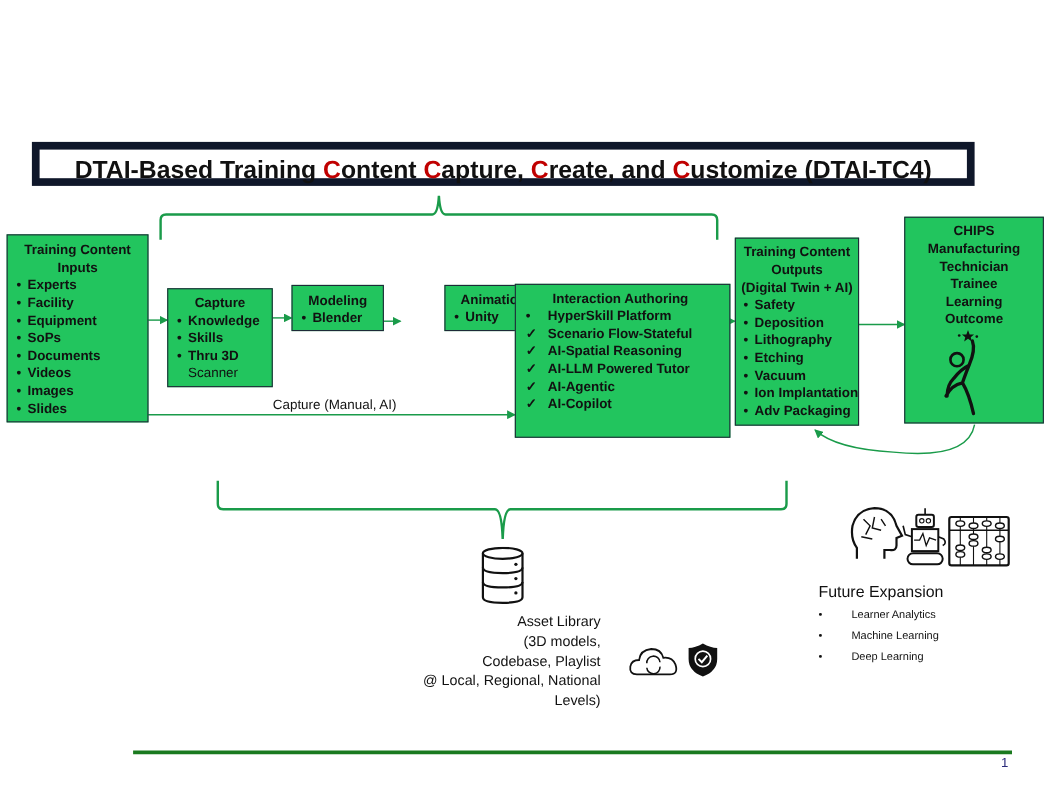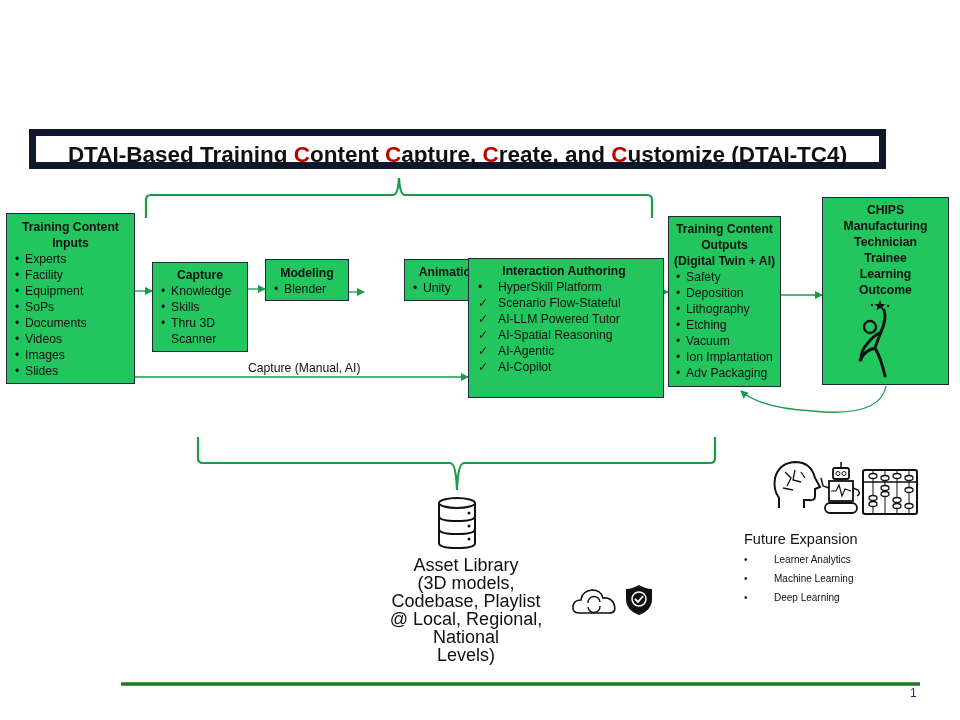--- a/index.html
+++ b/index.html
@@ -2,27 +2,27 @@
 <html><head>
 <meta charset="utf-8">
 <style>
   html, body { margin:0; padding:0; }
   body { width:960px; height:720px; background:#ffffff; position:relative; overflow:hidden;
          font-family:"Liberation Sans", sans-serif; color:#111; }
   .abs { position:absolute; }
   .box { position:absolute; border:1px solid #1e2a38; background:#22c55e; box-sizing:border-box; font-size:12.2px; line-height:16px; }
   .box .hd { font-weight:bold; text-align:center; }
   .box ul { list-style:none; margin:0; padding:0; }
-  .box li { white-space:nowrap; }
+  .box li { white-space:nowrap;font-weight:bold; }
   .box li .mk { display:inline-block; width:10px; }
   .title-box { left:29px; top:129px; width:857px; height:40px; border:7px solid #0f172a; box-sizing:border-box;
                font-size:22.5px; font-weight:bold; line-height:38px; text-align:center; white-space:nowrap; }
   .title-box .red { color:#c00000; }
   svg.overlay { position:absolute; left:0; top:0; }
-  .plain { position:absolute; font-size:18px; line-height:18px; text-align:center;margin-left:13px; }
+  .plain { position:absolute; font-size:13px; line-height:18px; text-align:right; }
   .page-num { position:absolute; left:910px; top:686px; font-size:12px; color:#2a2a7a; }
 </style>
 </head>
 <body>
 
 <div class="abs title-box" id="title-box"><span>DTAI-Based Training </span><span class="red">C</span><span>ontent </span><span class="red">C</span><span>apture, </span><span class="red">C</span><span>reate, and </span><span class="red">C</span><span>ustomize (DTAI-TC4)</span></div>
 
 <svg class="overlay" width="960" height="720">
   <defs>
     <marker id="ah" markerWidth="8" markerHeight="8" refX="7" refY="4" orient="auto" markerUnits="userSpaceOnUse">
@@ -86,22 +86,22 @@
   <ul id="animation-list">
       <li><span class="mk">•</span><span>Unity</span></li>
     </ul>
 </div>
 
 <div class="box" style="left:468px;top:258px;width:196px;height:140px;padding:4px 4px 0 9px;">
   <div class="hd" style="margin-left:-9px;">Interaction Authoring</div>
   <ul id="interaction-list">
       <li><span class="mk" style="width: 20px;">•</span><span>HyperSkill Platform</span></li>
       <li><span class="mk" style="width: 20px;">✓</span><span>Scenario Flow-Stateful</span></li>
+      <li><span class="mk" style="width: 20px;">✓</span><span>AI-Spatial Reasoning</span></li>
       <li><span class="mk" style="width: 20px;">✓</span><span>AI-LLM Powered Tutor</span></li>
-      <li><span class="mk" style="width: 20px;">✓</span><span>AI-Spatial Reasoning</span></li>
       <li><span class="mk" style="width: 20px;">✓</span><span>AI-Agentic</span></li>
       <li><span class="mk" style="width: 20px;">✓</span><span>AI-Copilot</span></li>
     </ul>
 </div>
 
 <div class="box" style="left:668px;top:216px;width:113px;height:171px;padding:4px 0 0 7px;">
   <div class="hd" style="margin-left:-7px;">
     <div>Training Content</div>
     <div>Outputs</div>
     <div>(Digital Twin + AI)</div>

